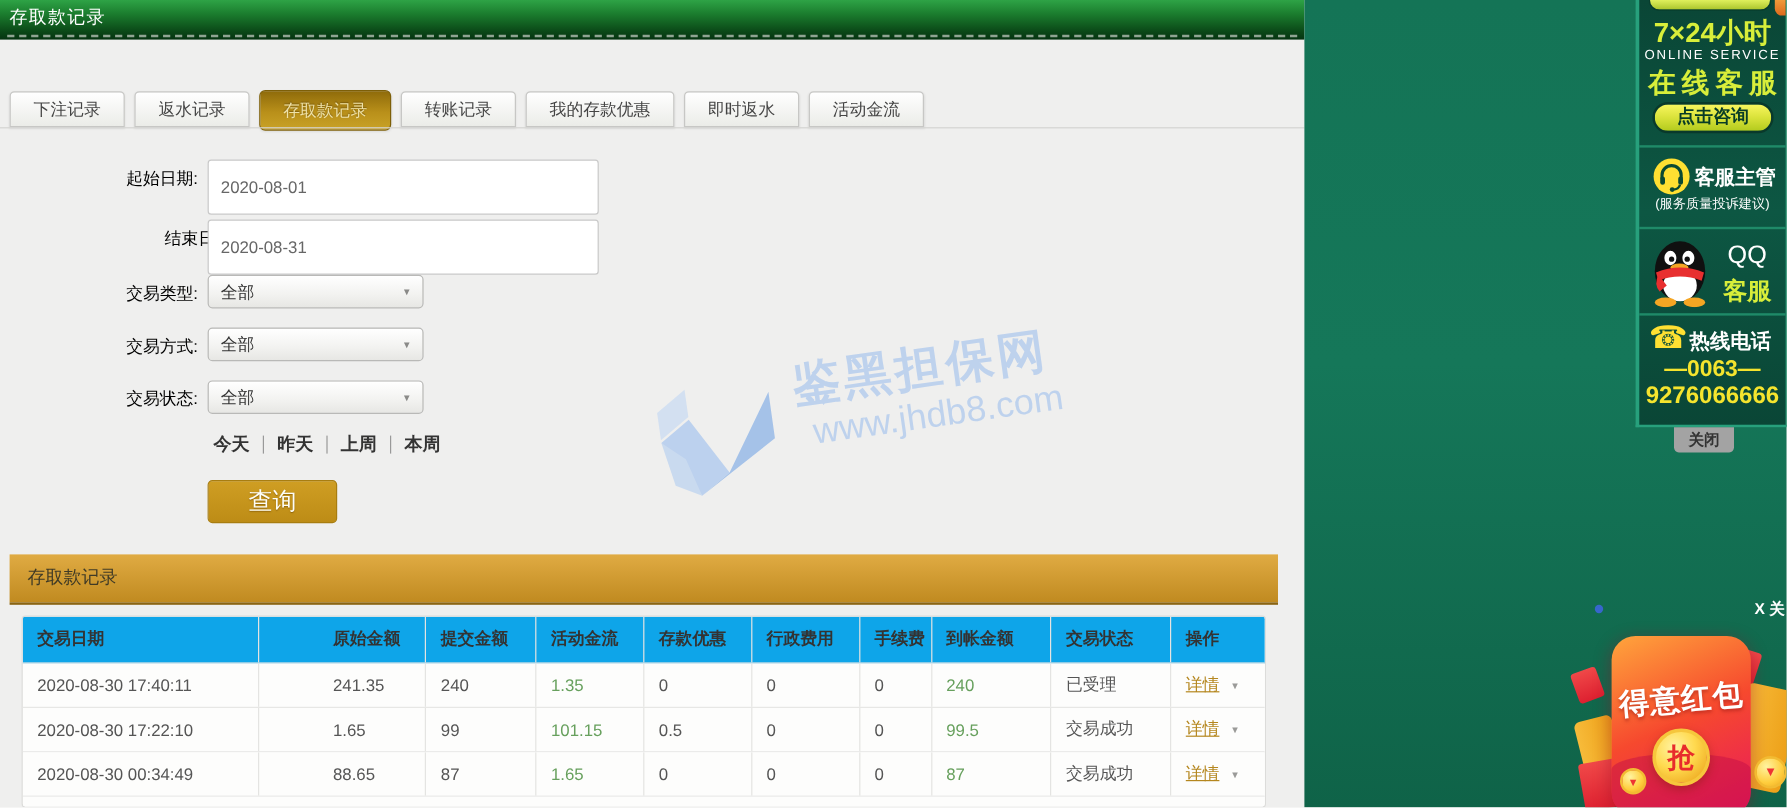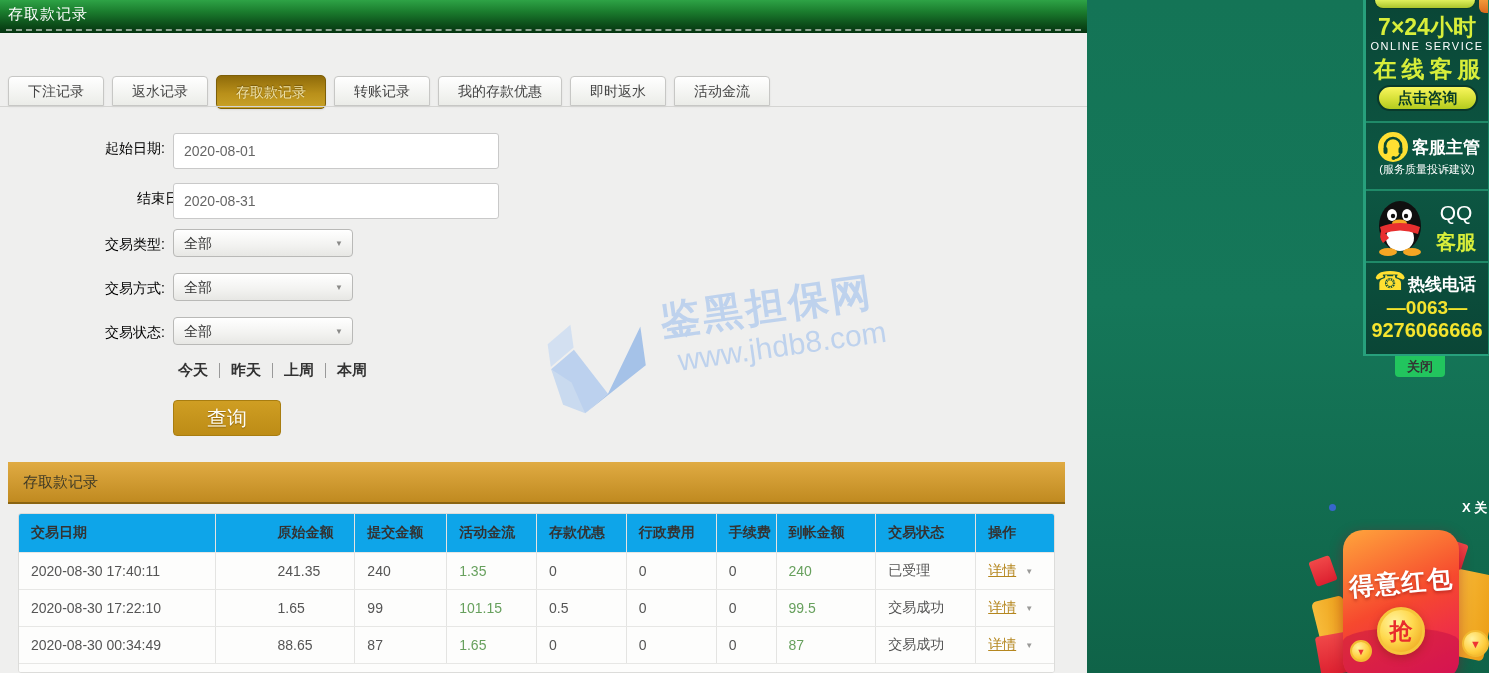--- a/index.html
+++ b/index.html
@@ -18,21 +18,21 @@
   
   #tabs { position:absolute; left:8px; top:76px; display:flex; gap:8px; }
   .tab { height:30px; line-height:29px; padding:0 19px; font-size:14px; color:#444;
     background:linear-gradient(180deg,#ffffff,#ebece8); border:1px solid #c7c7c5;
     border-radius:4px 4px 0 0; box-shadow:0 1px 2px rgba(0,0,0,0.08); cursor:pointer; white-space:nowrap; }
   .tab.active { height:34px; line-height:32px; margin-top:-1px;
     background:linear-gradient(180deg,#8f6b0a 0%,#b9901a 55%,#c9a227 100%);
     border:1px solid #7d5f08; border-radius:5px; color:#efe2a8; text-shadow:0 -1px 1px rgba(60,40,0,0.5); }
   #tabline { position:absolute; left:0; top:106px; width:1087px; height:1px; background:#d4d4d2; }
   .flabel { position:absolute; width:165px; text-align:right; font-size:14px; color:#000000; }
-  .dateinput { position:absolute; left:173px; width:326px; height:36px; border:1px solid #c9c9c9;
+  .dateinput { position:absolute; left:173px; width:326px; height:46px; border:1px solid #c9c9c9;
     border-radius:3px; background:#fff; font-size:14px; color:#666; padding:0 10px;
     font-family:"Liberation Sans","DejaVu Sans",sans-serif; }
   .selectbox { position:absolute; left:173px; width:180px; height:28px; border:1px solid #b9b9b7;
     border-radius:4px; background:linear-gradient(180deg,#ffffff 0%,#f2f2f0 60%,#e7e7e4 100%);
     font-size:14px; color:#333; line-height:26px; padding-left:10px; cursor:pointer;
     box-shadow:inset 0 1px 0 #fff; }
   .selectbox .caret { position:absolute; right:9px; top:0; line-height:27px; font-size:8px; color:#8a8a88; }
 
   #quicklinks { position:absolute; left:178px; top:361px; display:flex; align-items:center; gap:11px; }
   .qlink { font-size:15px; font-weight:bold; color:#333; cursor:pointer; }
@@ -99,21 +99,21 @@
   .svc-qq1 { position:absolute; left:60px; top:201px; width:60px; text-align:center; color:#fff;
     font-size:21px; font-weight:normal; }
   .svc-qq2 { position:absolute; left:60px; top:229px; width:60px; text-align:center; color:#d8ee3a;
     font-size:20px; font-weight:bold; }
   .svc-phone-icon { position:absolute; left:8px; top:266px; font-size:26px; color:#ffe032; }
   .svc-hotline { position:absolute; left:42px; top:273px; color:#fff; font-size:17px; font-weight:bold; }
   .svc-num1 { position:absolute; top:297px; width:100%; text-align:center; color:#f5e42e;
     font-size:19px; font-weight:bold; }
   .svc-num2 { position:absolute; top:319px; width:100%; text-align:center; color:#f5e42e;
     font-size:20px; font-weight:bold; }
-  #svc-close { position:absolute; left:1395px; top:356px; width:50px; height:21px; background:#22c55e;
+  #svc-close { position:absolute; left:1395px; top:356px; width:50px; height:21px; background:#a3a3a3;
     color:#333; font-size:13px; font-weight:bold; text-align:center; line-height:21px;
     border-radius:0 0 4px 4px; cursor:pointer; }
   .mgr-icon { position:absolute; left:11px; top:131px; }
 
   
   #promo-dot { position:absolute; left:1329px; top:504px; width:7px; height:7px; border-radius:50%;
     background:#3766cc; }
   #promo-close { position:absolute; left:1462px; top:499px; color:#fff; font-size:13px;
     font-weight:bold; cursor:pointer; white-space:nowrap; }
   .mini-env { position:absolute; background:linear-gradient(180deg,#f04848,#dd2030); border-radius:3px; }

